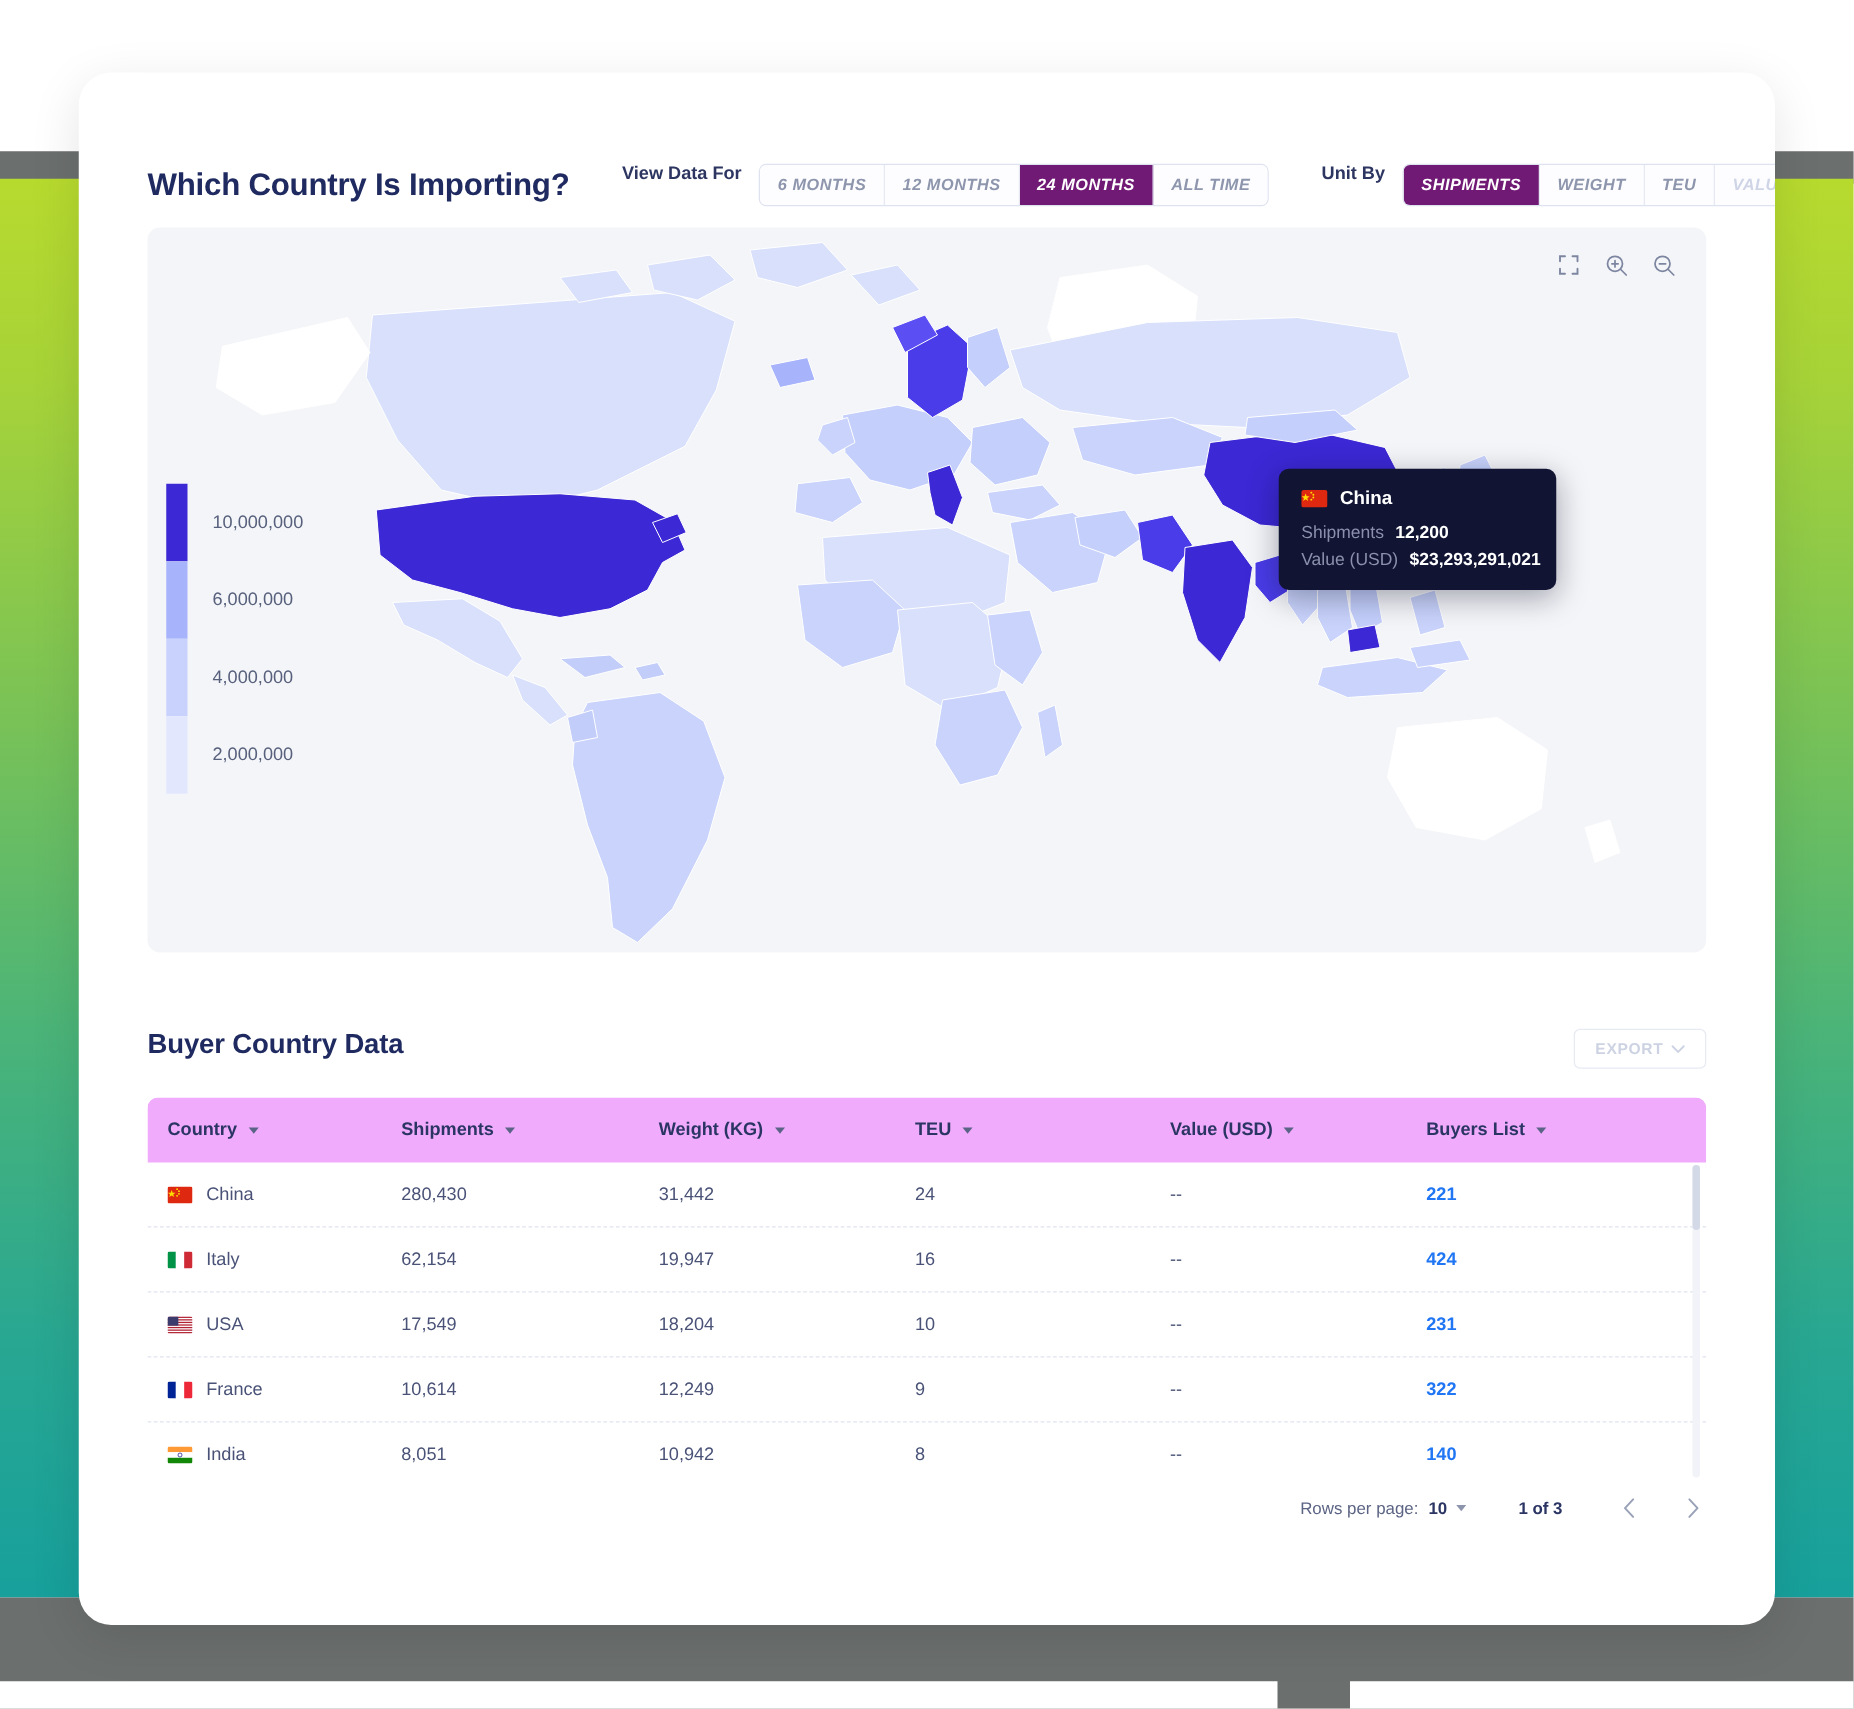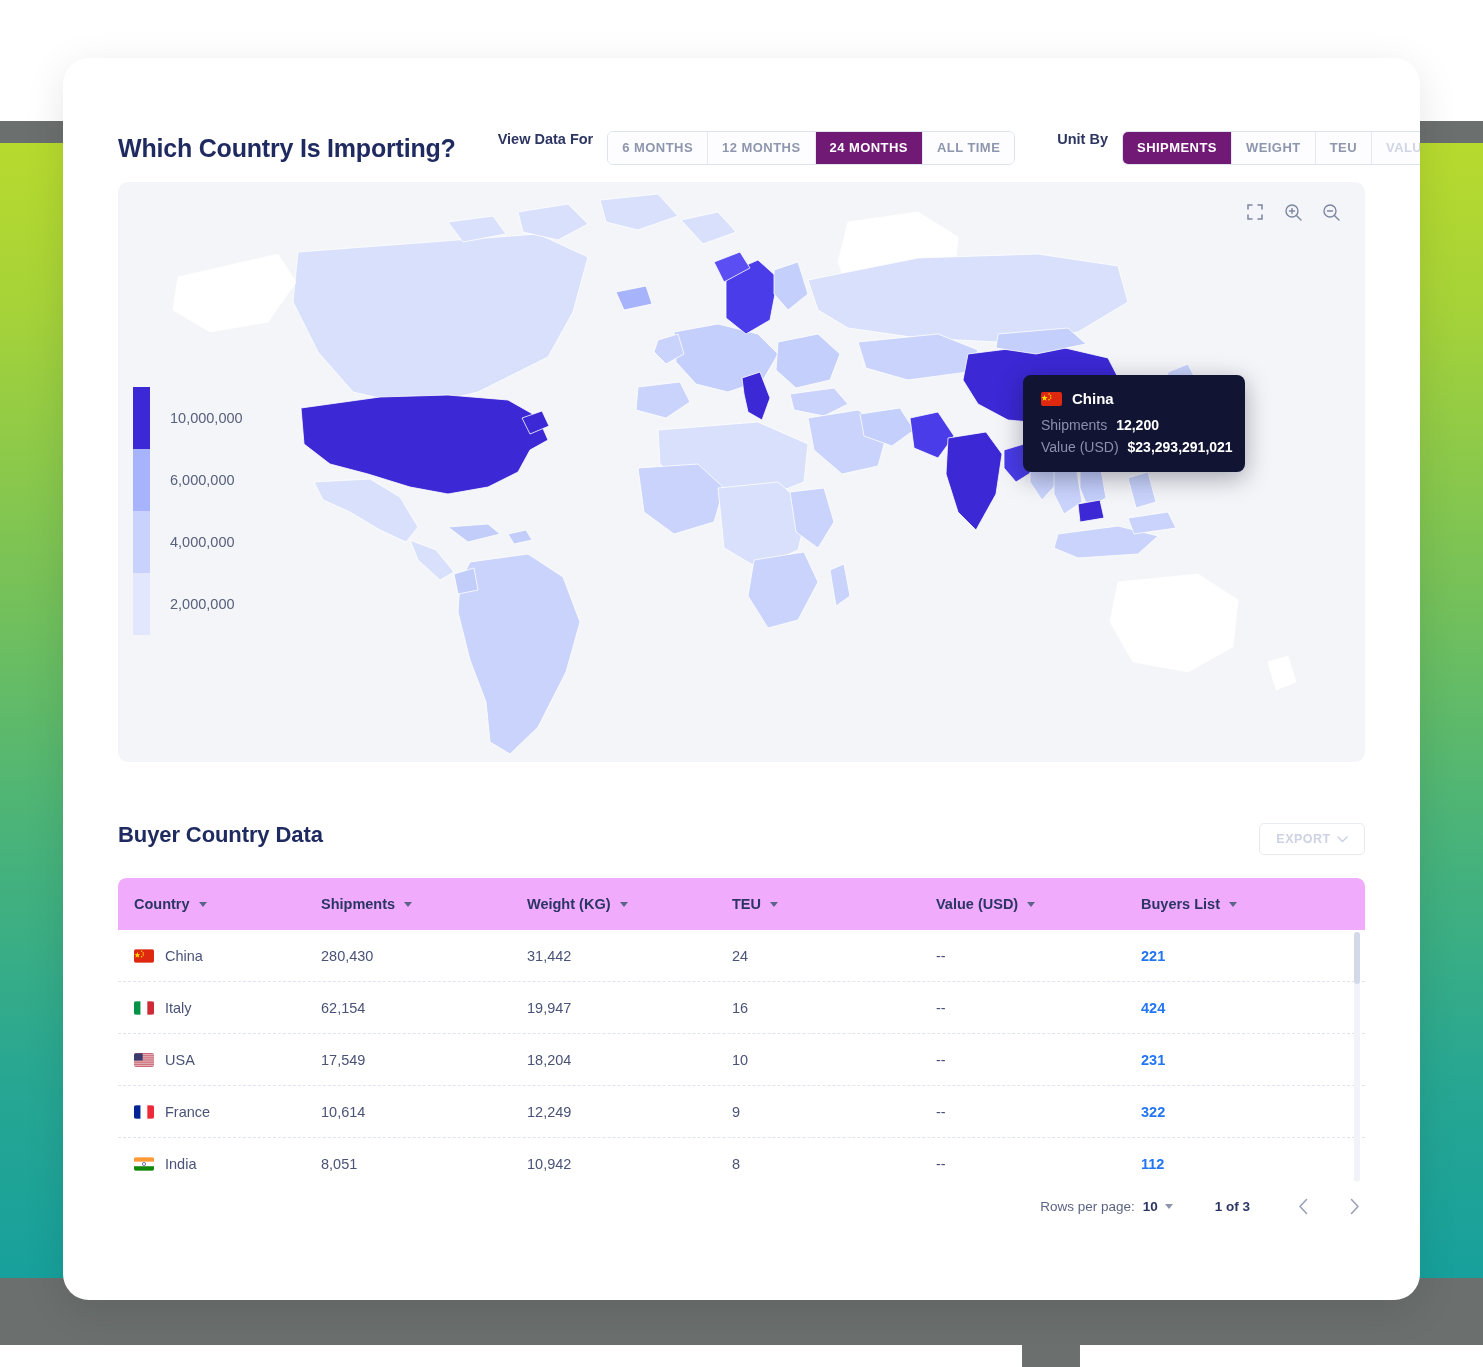--- a/index.html
+++ b/index.html
@@ -39,21 +39,21 @@
   .ctrl-group { display: flex; align-items: flex-start; margin-left: 42px; }
   .ctrl-label { font-size: 14.5px; color: #2d3561; font-weight: 600; margin-right: 14px; white-space: nowrap; }
   .seg {
     display: flex; border: 1px solid #dfe3ef; border-radius: 6px; overflow: hidden;
     background: #fdfdff;
   }
   .seg-btn {
     font-size: 13px; font-weight: 700; letter-spacing: 0.45px;
     color: #8e96ad; background: #fdfdff;
     padding: 8px 14px 9px; border-right: 1px solid #e6e9f3;
-    white-space: nowrap; cursor: pointer; user-select: none;
+    white-space: nowrap; cursor: pointer; user-select: none; font-style: italic;
   }
   .seg-btn:last-child { border-right: none; }
   .seg-btn.active { background: #701a75; color: #ffffff; }
   .seg-btn.disabled { color: #cfd5e6; cursor: default; }
 
   
   .map-panel {
     position: absolute; left: 55px; top: 124px; width: 1247px; height: 580px;
     background: #f4f5f8; border-radius: 10px; overflow: hidden;
   }
@@ -479,21 +479,21 @@
             <rect y="13.34" width="30" height="6.66" fill="#138808"></rect>
           <circle cx="15" cy="10" r="2.4" fill="none" stroke="#000080" stroke-width="0.8"></circle>
         </svg>
         <span>India</span>
       </div>
       <div class="td col-shipments">8,051</div>
       <div class="td col-weight">10,942</div>
       <div class="td col-teu">8</div>
       <div class="td col-value">--</div>
       <div class="td col-buyers">
-        <span class="buyers-link">112</span>
+        <span class="buyers-link">140</span>
       </div>
     </div>
 
     <div class="tbl-scrollbar">
       <div class="tbl-scrollthumb"></div>
     </div>
   </div>
 
   <div class="pager">
     <span class="pg-label">Rows per page:</span>

